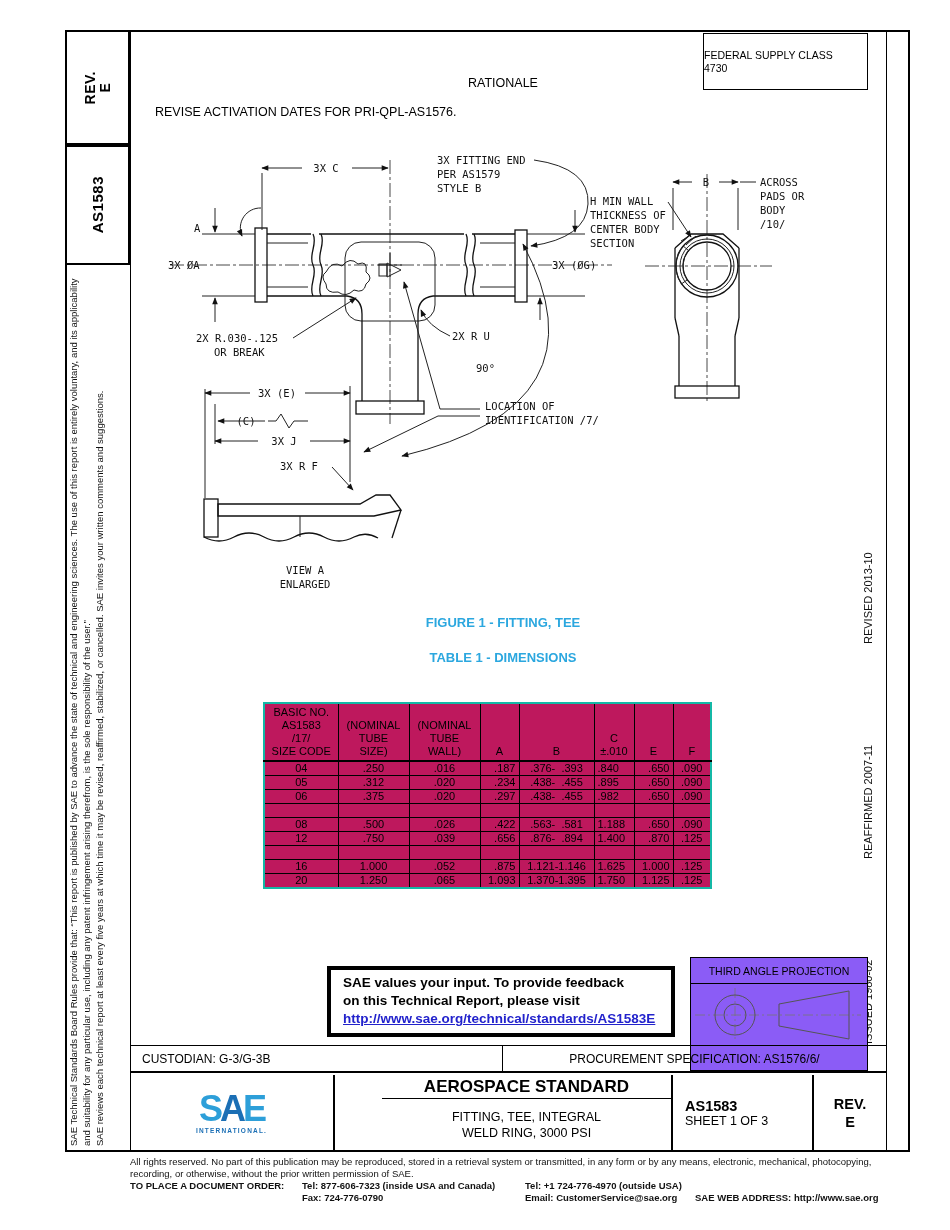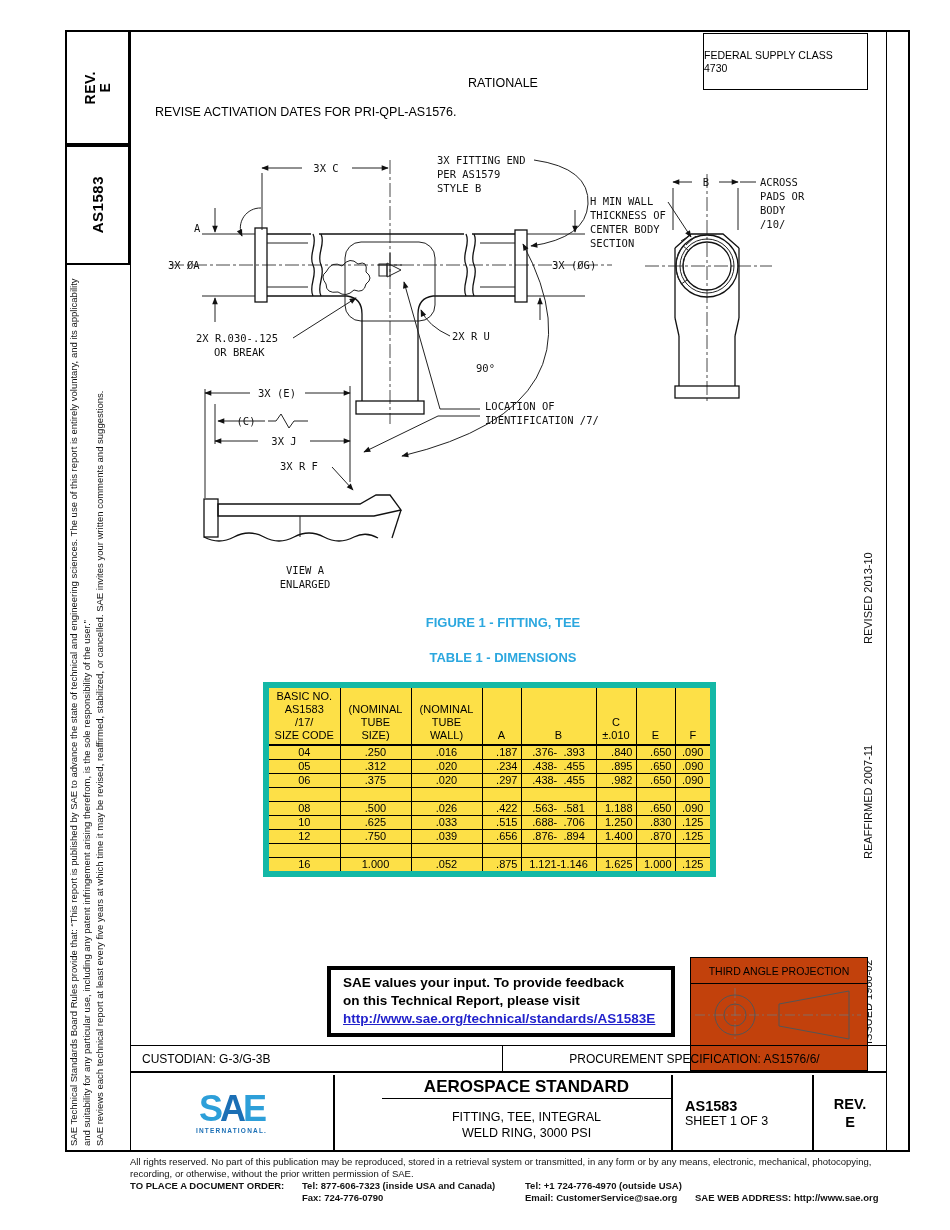--- a/index.html
+++ b/index.html
@@ -27,36 +27,36 @@
   .dates-strip .rot { writing-mode:vertical-rl; transform:rotate(180deg); height:492px; display:flex; justify-content:space-between; font-size:11px; color:#111; }
 
   .supply-box { left:703px; top:33px; width:165px; height:57px; border:1.5px solid #000; display:flex; flex-direction:column; align-items:flex-start; justify-content:center; font-size:10.5px; line-height:13px; text-align:center; }
 
   .rationale { left:130px; top:76px; width:746px; text-align:center; font-size:12.5px; }
   .revise-note { left:155px; top:105px; font-size:12.5px; }
 
   .caption { left:130px; width:746px; text-align:center; font-size:13px; font-weight:bold; }
 
   
-  table.dims { border-collapse:collapse; border:6px solid #14b8a6; background:#fde047; }
+  table.dims { border-collapse:collapse; border:2px solid #14b8a6; background:#be185d;margin-top:20px; }
   table.dims th, table.dims td { border:1px solid #000; font-size:11px; }
   table.dims thead th { border-bottom:2px solid #000; font-weight:normal; vertical-align:bottom; text-align:center; padding:2px 1px; line-height:13px; }
   table.dims td { height:14px; line-height:13px; padding:0 3px; white-space:pre; }
   td.c1 { text-align:center; } td.c2,td.c3 { text-align:center; }
   td.c4 { text-align:right; padding-right:5px; } td.c5 { text-align:center; }
-  td.c6 { text-align:right; padding-right:4px; } td.c7 { text-align:right; padding-right:4px; }
+  td.c6 { padding-right:4px; } td.c7 { text-align:right; padding-right:4px; }
   td.c8 { text-align:center; }
 
   
   .feedback { left:327px; top:966px; width:348px; height:71px; border:3px solid #000; padding:0; background:#fff; }
   .feedback-inner { border:1.5px solid #000; height:100%; padding:4px 0 0 12px; font-size:13.5px; font-weight:bold; line-height:18px; }
   .feedback a { color:#2222CC; text-decoration:underline; font-weight:bold; }
 
   
-  .taproj { left:690px; top:957px; width:178px; height:114px; border:1.5px solid #000; background:#c2410c; }
+  .taproj { left:690px; top:957px; width:178px; height:114px; border:1.5px solid #000; background:#8b5cf6; }
   .taproj-title { height:26px; border-bottom:1.5px solid #000; display:flex; align-items:center; justify-content:center; font-size:10.5px; }
 
   
   .cust-row { left:130px; top:1045px; width:756px; height:28px; border-top:1.5px solid #000; border-bottom:2px solid #000; display:flex; }
   .cust-cell { width:373px; border-right:1.5px solid #000; display:flex; align-items:center; padding-left:12px; font-size:12px; }
   .proc-cell { flex:1; display:flex; align-items:center; justify-content:center; font-size:12px; }
 
   
   .title-block { left:130px; top:1075px; width:756px; height:77px; border-bottom:2.5px solid #000; display:flex; }
   .tb-cell { border-right:2px solid #000; }
@@ -363,30 +363,20 @@
       <td class="c1">08</td>
       <td class="c2">.500</td>
       <td class="c3">.026</td>
       <td class="c4">.422</td>
       <td class="c5">.563-  .581</td>
       <td class="c6">1.188</td>
       <td class="c7">.650</td>
       <td class="c8">.090</td>
     </tr>
       <tr>
-      <td class="c1">10</td>
-      <td class="c2">.625</td>
-      <td class="c3">.033</td>
-      <td class="c4">.515</td>
-      <td class="c5">.688-  .706</td>
-      <td class="c6">1.250</td>
-      <td class="c7">.830</td>
-      <td class="c8">.125</td>
-    </tr>
-      <tr>
       <td class="c1">12</td>
       <td class="c2">.750</td>
       <td class="c3">.039</td>
       <td class="c4">.656</td>
       <td class="c5">.876-  .894</td>
       <td class="c6">1.400</td>
       <td class="c7">.870</td>
       <td class="c8">.125</td>
     </tr>
       <tr>
@@ -400,20 +390,30 @@
       <td class="c8"></td>
     </tr>
       <tr>
       <td class="c1">16</td>
       <td class="c2">1.000</td>
       <td class="c3">.052</td>
       <td class="c4">.875</td>
       <td class="c5">1.121-1.146</td>
       <td class="c6">1.625</td>
       <td class="c7">1.000</td>
+      <td class="c8">.125</td>
+    </tr>
+      <tr>
+      <td class="c1">20</td>
+      <td class="c2">1.250</td>
+      <td class="c3">.065</td>
+      <td class="c4">1.093</td>
+      <td class="c5">1.370-1.395</td>
+      <td class="c6">1.750</td>
+      <td class="c7">1.125</td>
       <td class="c8">.125</td>
     </tr>
     </tbody>
 </table>
 
 <div class="abs feedback">
   <div class="feedback-inner">
     <div>SAE values your input. To provide feedback</div>
     <div>on this Technical Report, please visit</div>
     <a href="#">http://www.sae.org/technical/standards/AS1583E</a>

